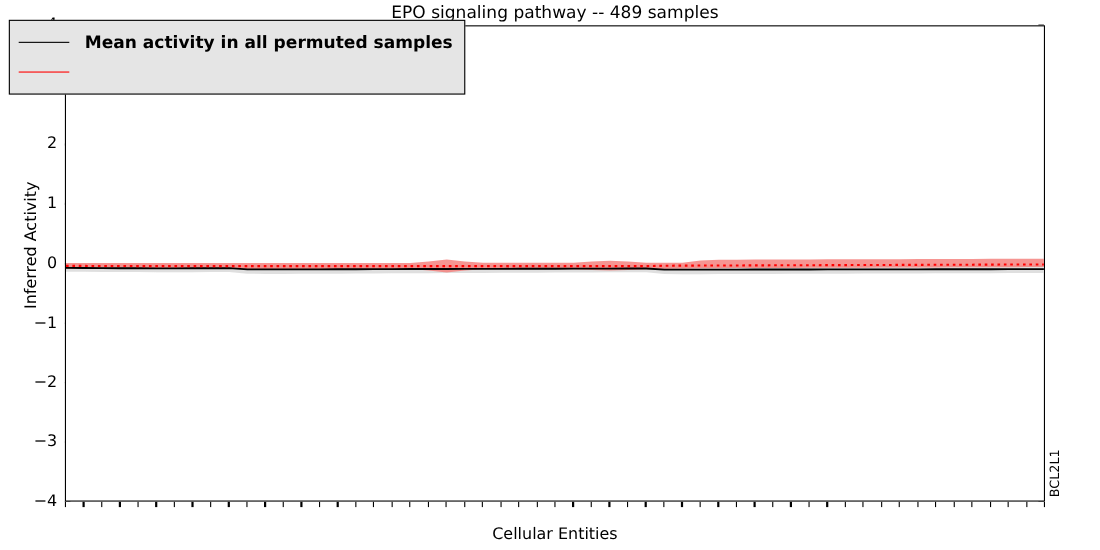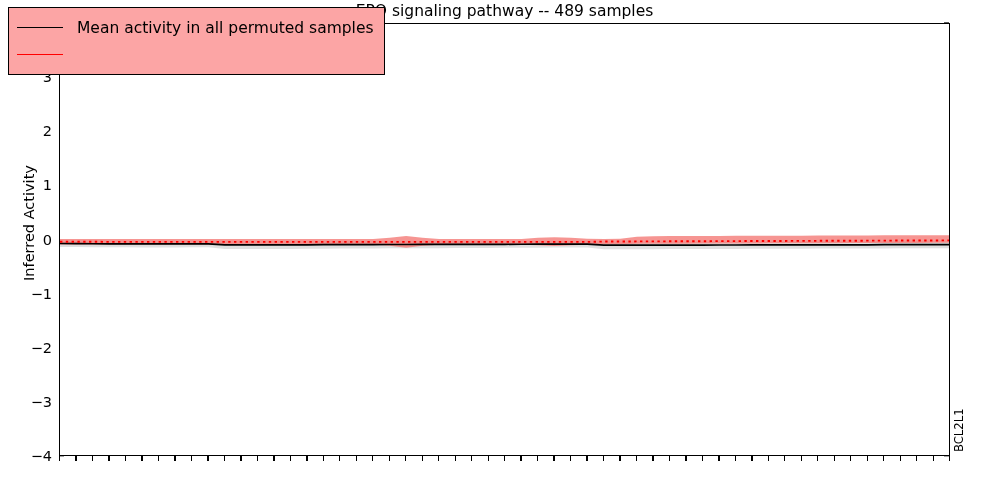--- a/index.html
+++ b/index.html
@@ -42,37 +42,38 @@
     transform-origin:left top; transform:rotate(-90deg) translate(0,0);
     font-size:11.6px; line-height:1; white-space:nowrap;
     text-align:left;
   }
 
   
   #series-svg{position:absolute; left:0; top:0; width:891px; height:433px;}
 
   
   #legend{
-    position:absolute; left:8px; top:7px;
-    border:1.3px solid #000; background:#fca5a5;
-    padding:6px 10px 6px 8px; box-sizing:border-box;
+    position:absolute; left:8px; top:18px;
+    border:1.3px solid #000; background:#e5e5e5;
+    padding:6px 10px 6px 8px; box-sizing:border-box;font-weight:bold;
   }
   .legend-row{display:flex; align-items:center; height:27px;}
   .legend-swatch{width:46px; height:0; border-top:1.6px solid #000; margin-right:14px;}
   .legend-swatch.red{border-top-color:#ff0000;}
   .legend-text{font-size:15.5px; white-space:nowrap;}
 </style>
 </head>
 <body>
 
 <div id="root">
 
   <div id="chart-title">EPO signaling pathway -- 489 samples</div>
 
   <div id="ylabel">Inferred Activity</div>
+  <div id="xlabel">Cellular Entities</div>
 
   <div id="ytick-labels">
       <div class="ytick-label" style="top: 23px; left: 10px; width: 42px;">4</div>
       <div class="ytick-label" style="top: 77.125px; left: 10px; width: 42px;">3</div>
       <div class="ytick-label" style="top: 131.25px; left: 10px; width: 42px;">2</div>
       <div class="ytick-label" style="top: 185.375px; left: 10px; width: 42px;">1</div>
       <div class="ytick-label" style="top: 239.5px; left: 10px; width: 42px;">0</div>
       <div class="ytick-label" style="top: 293.625px; left: 10px; width: 42px;">−1</div>
       <div class="ytick-label" style="top: 347.75px; left: 10px; width: 42px;">−2</div>
       <div class="ytick-label" style="top: 401.875px; left: 10px; width: 42px;">−3</div>

